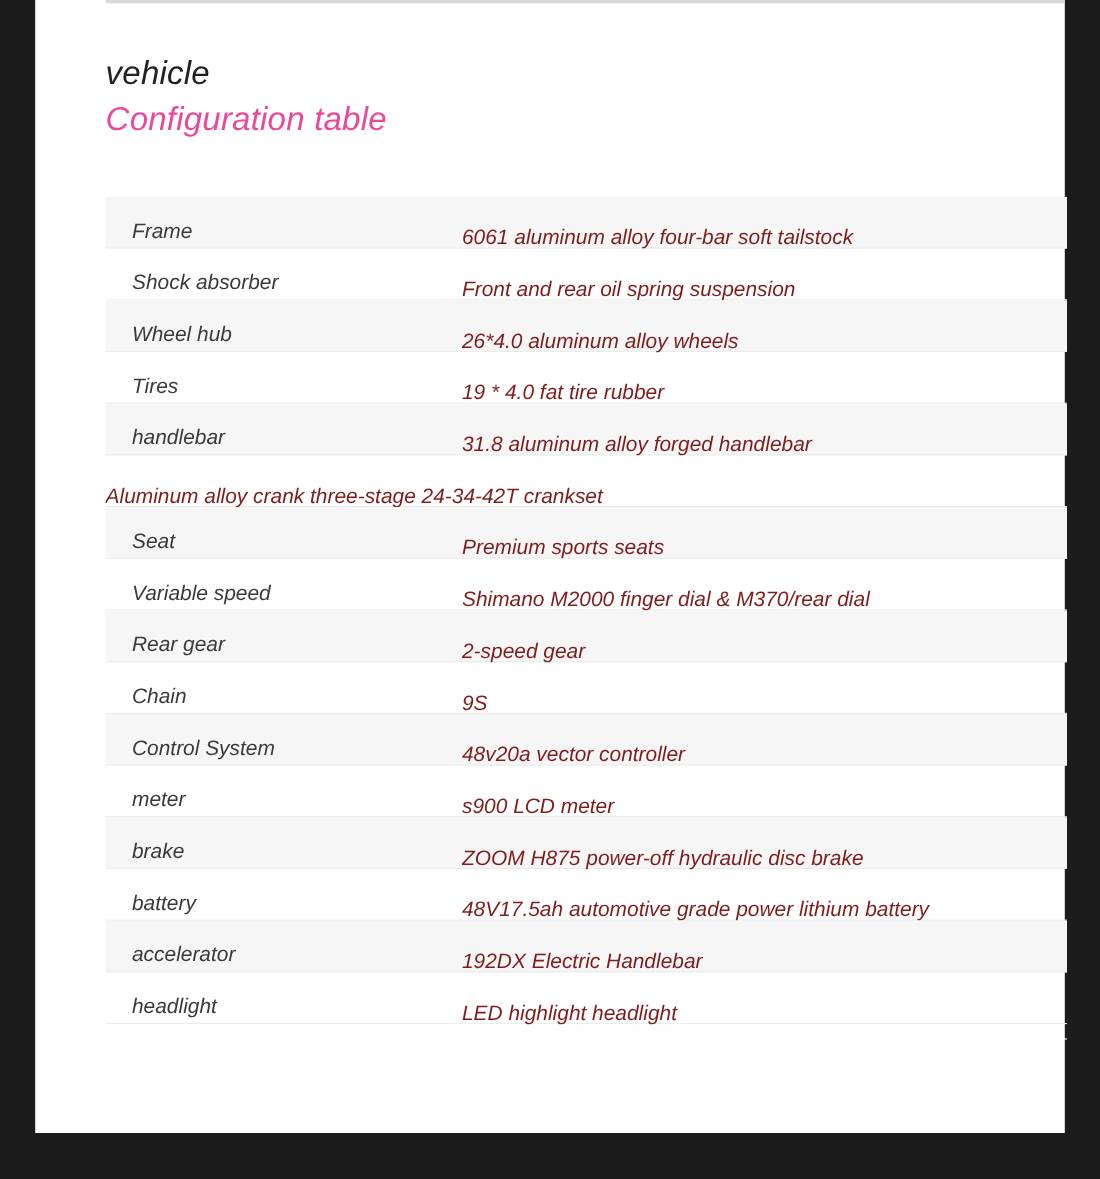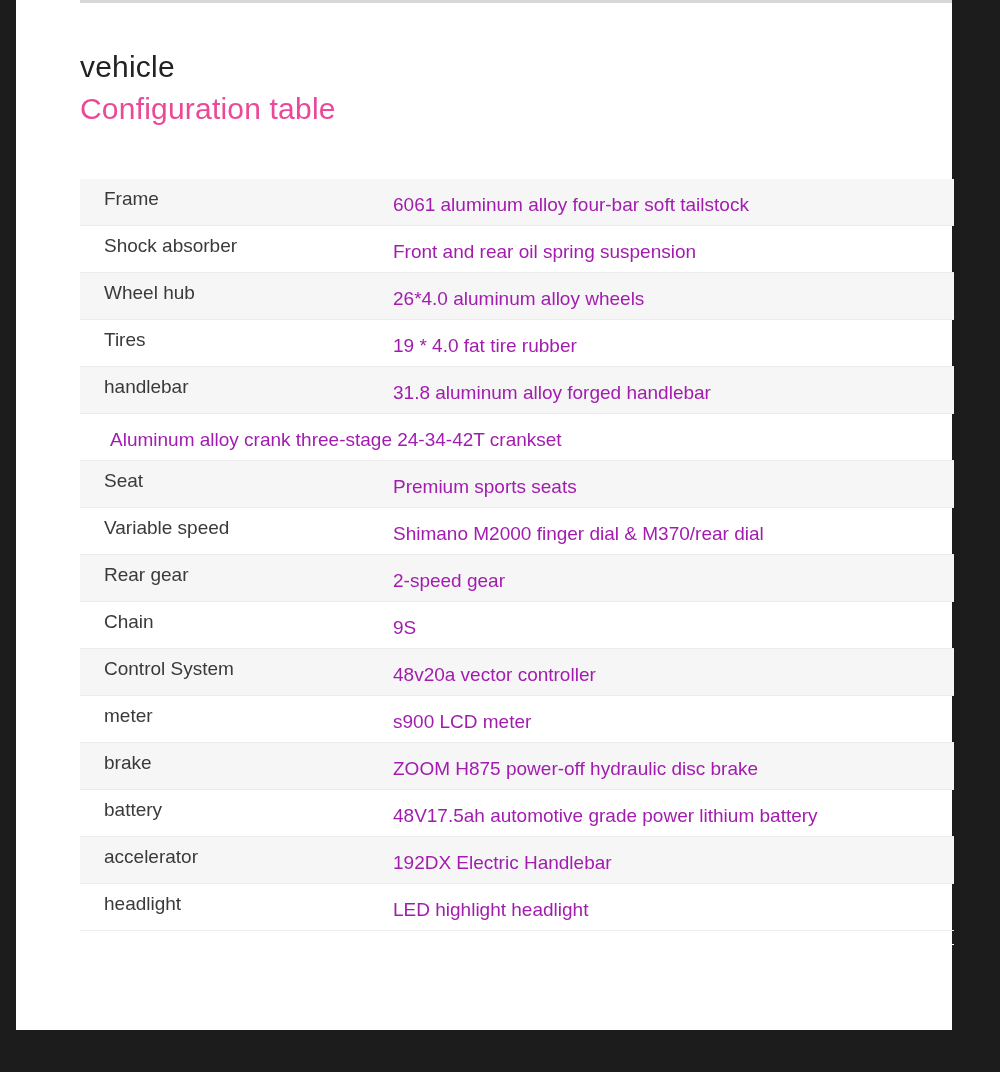--- a/index.html
+++ b/index.html
@@ -13,25 +13,26 @@
   }
   .page {
     position: relative;
     width: 1000px;
     height: 1072px;
     background: #1c1c1c;
     overflow: hidden;
   }
   .sheet {
     position: absolute;
-    left: 16px;
+    left: 32px;
     top: 0px;
     width: 936px;
     height: 1030px;
     background: #ffffff;
+    font-style: italic;
   }
   .top-rule {
     position: absolute;
     left: 64px;
     top: 0px;
     width: 872px;
     height: 3px;
     background: #d8d8d8;
   }
   .title-block {
@@ -56,45 +57,45 @@
   }
   .table {
     position: absolute;
     left: 64px;
     top: 179px;
     width: 874px;
   }
   .row {
     position: relative;
     display: flex;
-    align-items: center;
+    align-items: flex-end;
     width: 874px;
     height: 47px;
     border-bottom: 1px solid #ececec;
+    gap: 41px;
   }
   .row.alt {
     background: #f6f6f6;
   }
   .row .label {
     width: 283px;
     padding-left: 24px;
     font-size: 19px;
     color: #3a3a3a;
     font-weight: 400;
     white-space: nowrap;
     overflow: hidden;
   }
   .row .value {
     flex: 1;
     font-size: 19px;
-    color: #a21caf;
+    color: #7f1d1d;
     font-weight: 400;
     white-space: nowrap;
     overflow: hidden;
-    margin-left: 30px;
   }
   
   .row .value { position: relative; top: 3px; }
   .row .label { position: relative; top: -3px; }
   .bottom-gap {
     position: absolute;
     left: 64px;
     top: 944px;
     width: 874px;
     height: 1px;

